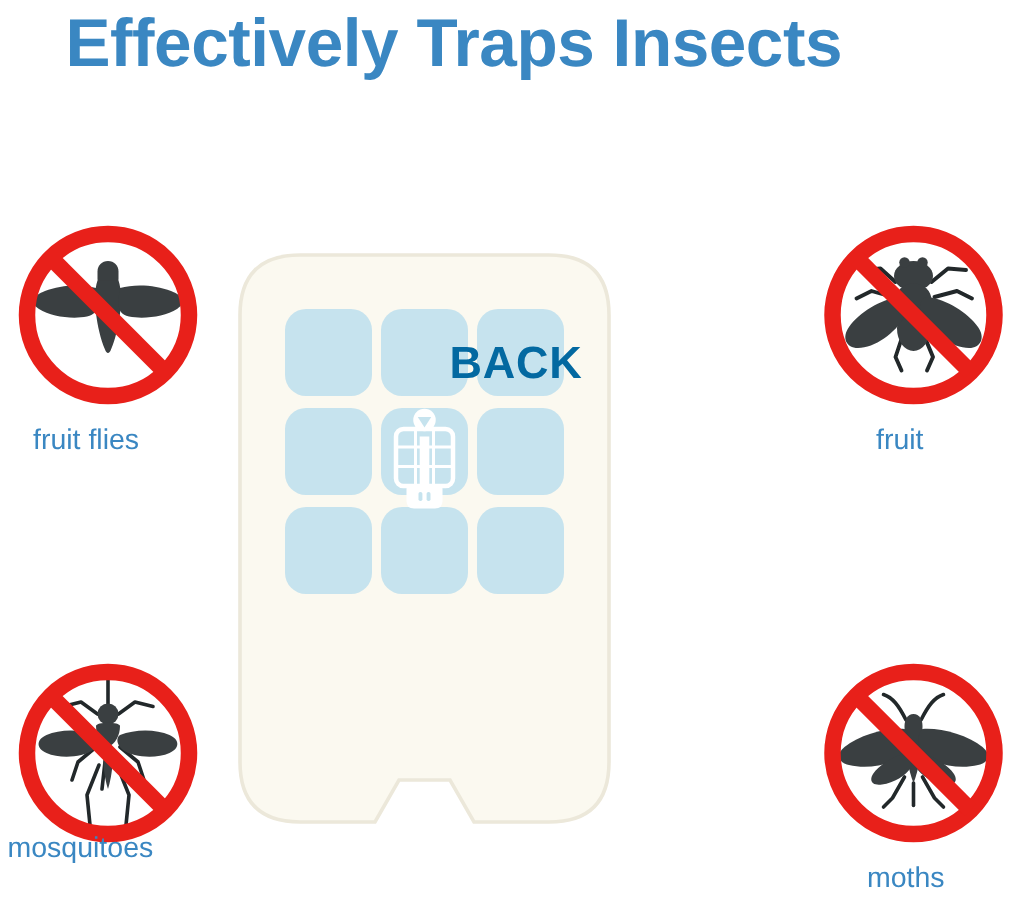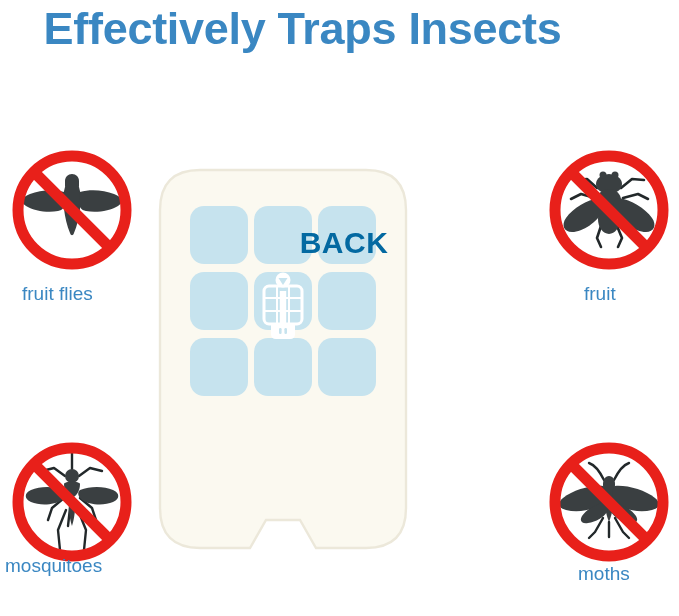--- a/index.html
+++ b/index.html
@@ -52,21 +52,21 @@
   #badge-fruitflies  { left: 8px;  top: 146px; }
   #label-fruitflies  { left: 22px; top: 280px; }
 
   #badge-flies       { left: 545px; top: 146px; }
   #label-flies       { left: 584px; top: 280px; }
 
   #badge-mosquitoes  { left: 8px;  top: 438px; }
   #label-mosquitoes  { left: 5px;  top: 552px; }
 
   #badge-moths       { left: 545px; top: 438px; }
-  #label-moths       { left: 578px; top: 560px; }
+  #label-moths       { left: 578px; top: 572px; }
 
   
   #device {
     position: absolute;
     left: 158px;
     top: 168px;
     width: 250px;
     height: 382px;
   }
   #device svg { display: block; width: 250px; height: 382px; }

